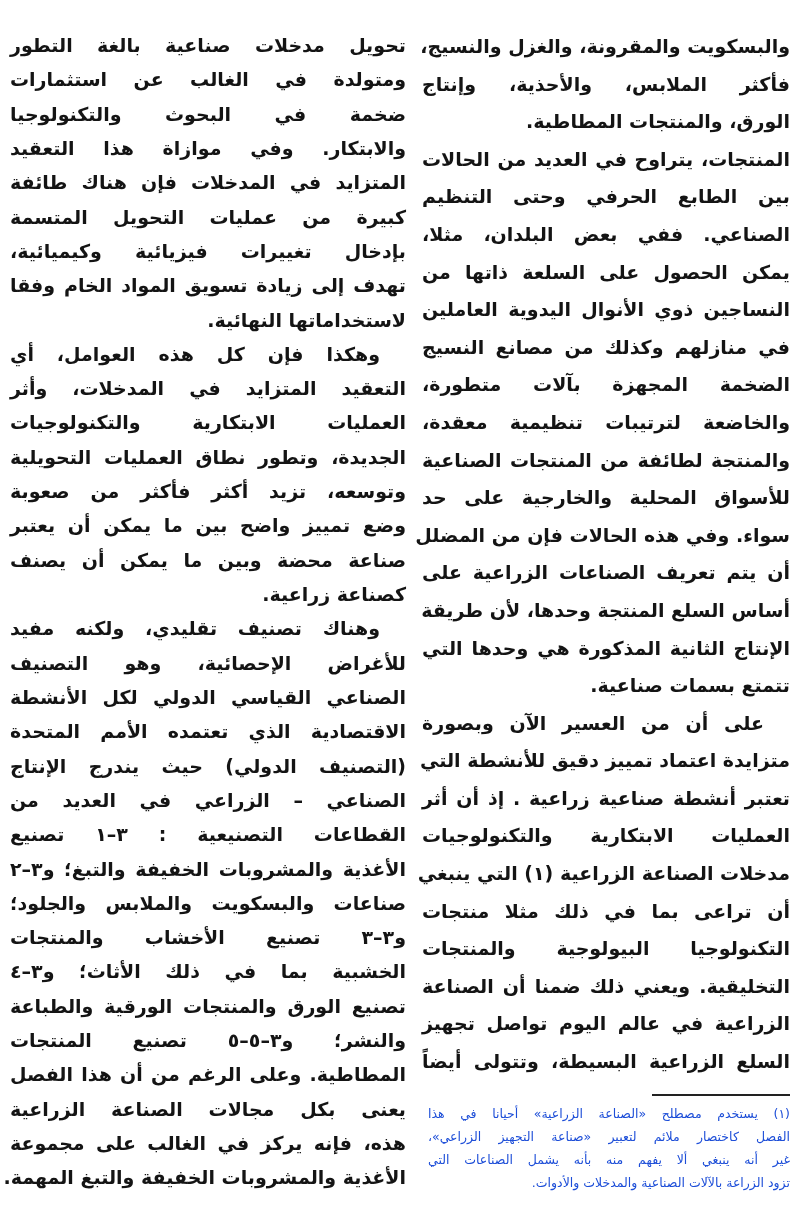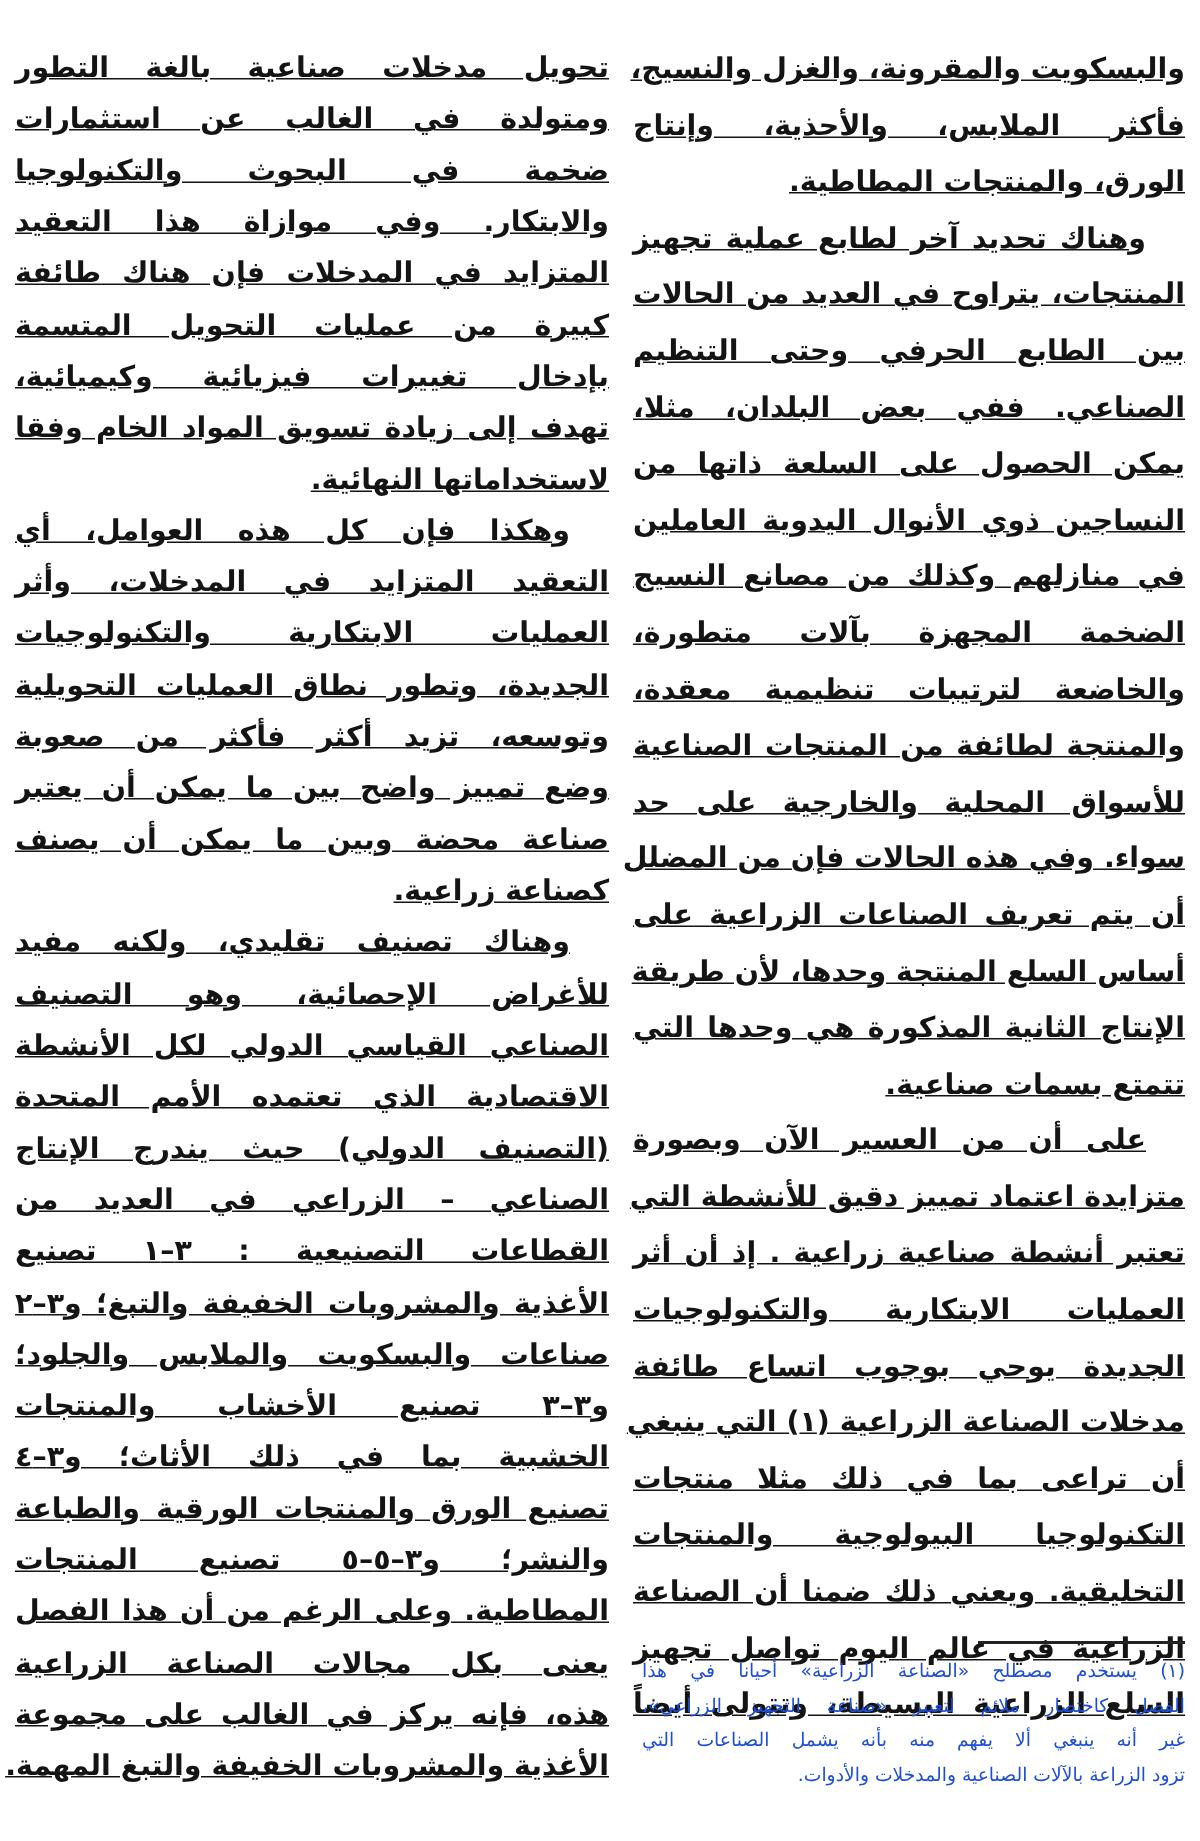--- a/index.html
+++ b/index.html
@@ -6,21 +6,20 @@
   body { width: 800px; height: 1227px; position: relative; overflow: hidden; }
   .page { position: absolute; left: 0; top: 0; width: 800px; height: 1227px; background: #fff; color: #111; }
   .col {
     position: absolute; top: 28px;
     direction: rtl;
     font-family: "DejaVu Sans", sans-serif;
     font-weight: bold;
     font-size: 19px;
     line-height: 37.6px;
     color: #141414;
-    text-decoration: underline;
   }
   .col-right { left: 422px; width: 368px; }
   .col-left { left: 10px; width: 396px; }
   .line {
     display: block;
     white-space: nowrap;
     text-align: justify;
     text-align-last: justify;
     height: 37.6px;
     overflow: visible;
@@ -43,41 +42,39 @@
 </style>
 </head>
 <body>
 
 <div class="page">
 
   <div class="col col-right">
     <span class="line">والبسكويت والمقرونة، والغزل والنسيج،</span>
     <span class="line">فأكثر الملابس، والأحذية، وإنتاج</span>
     <span class="line last">الورق، والمنتجات المطاطية.</span>
-    <span class="line indent">وهناك تحديد آخر لطابع عملية تجهيز</span>
     <span class="line">المنتجات، يتراوح في العديد من الحالات</span>
     <span class="line">بين الطابع الحرفي وحتى التنظيم</span>
     <span class="line">الصناعي. ففي بعض البلدان، مثلا،</span>
     <span class="line">يمكن الحصول على السلعة ذاتها من</span>
     <span class="line">النساجين ذوي الأنوال اليدوية العاملين</span>
     <span class="line">في منازلهم وكذلك من مصانع النسيج</span>
     <span class="line">الضخمة المجهزة بآلات متطورة،</span>
     <span class="line">والخاضعة لترتيبات تنظيمية معقدة،</span>
     <span class="line">والمنتجة لطائفة من المنتجات الصناعية</span>
     <span class="line">للأسواق المحلية والخارجية على حد</span>
     <span class="line">سواء. وفي هذه الحالات فإن من المضلل</span>
     <span class="line">أن يتم تعريف الصناعات الزراعية على</span>
     <span class="line">أساس السلع المنتجة وحدها، لأن طريقة</span>
     <span class="line">الإنتاج الثانية المذكورة هي وحدها التي</span>
     <span class="line last">تتمتع بسمات صناعية.</span>
     <span class="line indent">على أن من العسير الآن وبصورة</span>
     <span class="line">متزايدة اعتماد تمييز دقيق للأنشطة التي</span>
     <span class="line">تعتبر أنشطة صناعية زراعية . إذ أن أثر</span>
     <span class="line">العمليات الابتكارية والتكنولوجيات</span>
-    <span class="line">الجديدة يوحي بوجوب اتساع طائفة</span>
     <span class="line">مدخلات الصناعة الزراعية (١) التي ينبغي</span>
     <span class="line">أن تراعى بما في ذلك مثلا منتجات</span>
     <span class="line">التكنولوجيا البيولوجية والمنتجات</span>
     <span class="line">التخليقية. ويعني ذلك ضمنا أن الصناعة</span>
     <span class="line">الزراعية في عالم اليوم تواصل تجهيز</span>
     <span class="line">السلع الزراعية البسيطة، وتتولى أيضاً</span>
   </div>
 
   <div class="fn-rule"></div>
 

